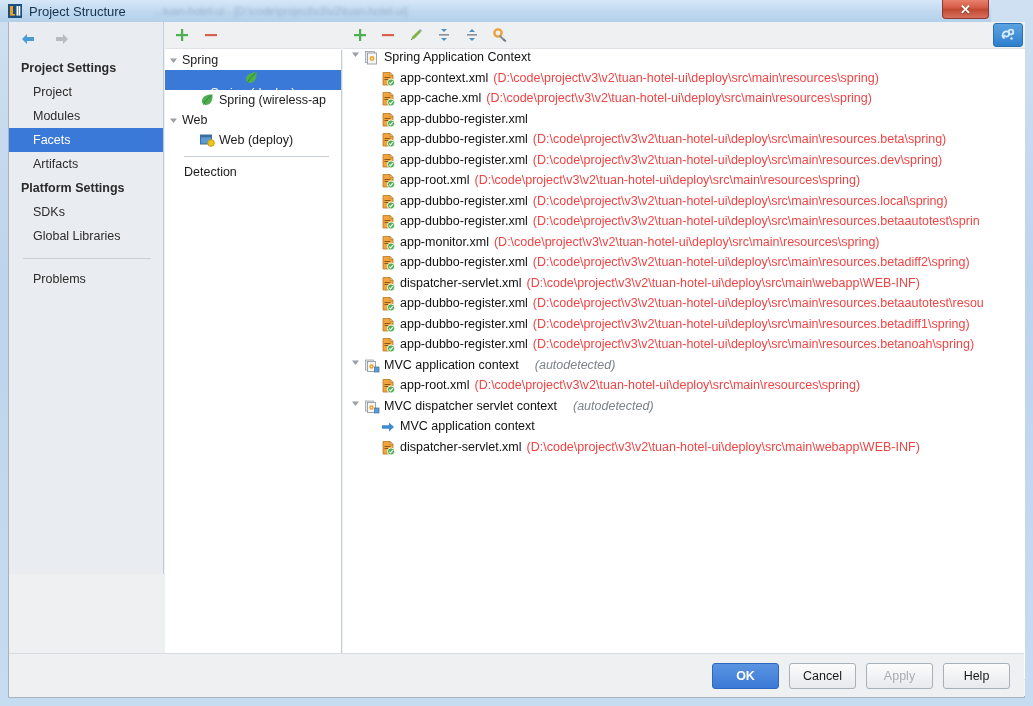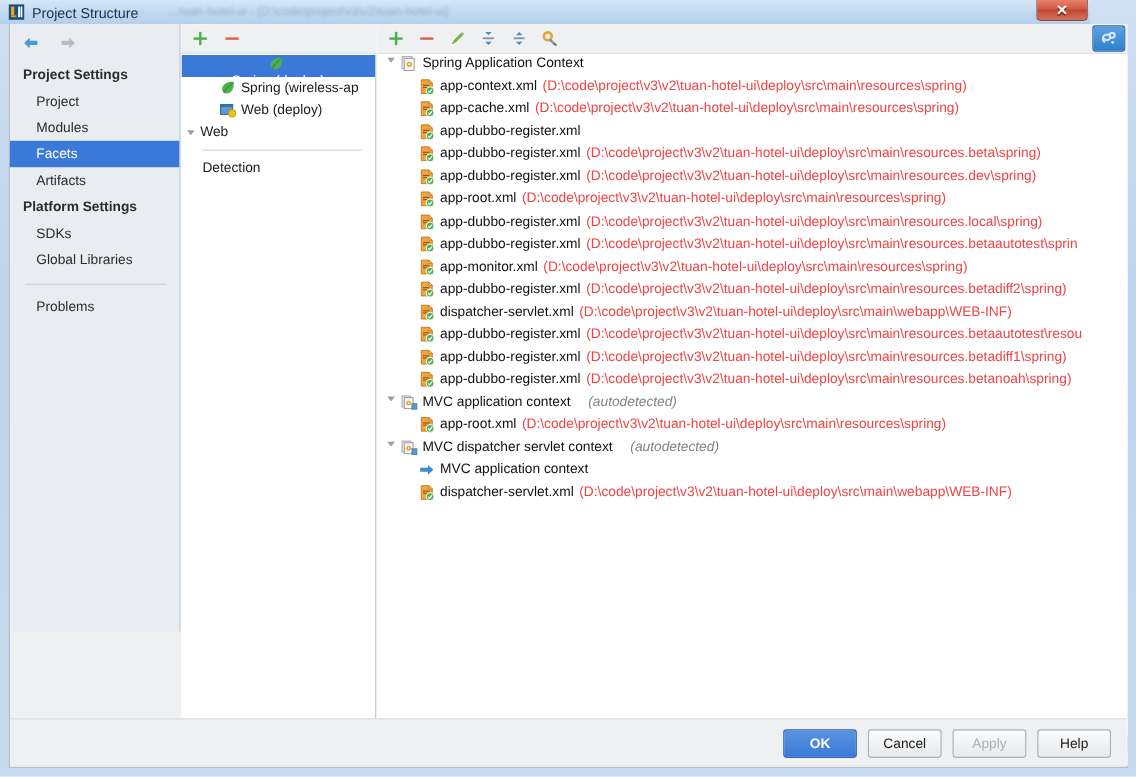--- a/index.html
+++ b/index.html
@@ -272,52 +272,60 @@
           </svg>
         </span>
         <span class="tbicon">
           <svg class="tbicon" viewBox="0 0 16 16">
             <rect x="2" y="7" width="12" height="2.2" fill="#d9604f"></rect>
           </svg>
         </span>
       </div>
       <div id="facet-tree">
         <div id="facet-rows">
+            <div class="frow">
+              <span class="tri">
+                <svg width="9" height="9" viewBox="0 0 9 9">
+                  <path d="M1 2.5 L8 2.5 L4.5 7 Z" fill="#9aa0a6"></path>
+                </svg>
+              </span>
+              <span>Spring</span>
+            </div>
             <div class="frow selected">
               <span class="tri" style="width: 34px;"></span>
               <span class="leaf-icon"><svg width="16" height="16" viewBox="0 0 16 16">
                   <path d="M13.5 2.5 C10 2 4 3.5 3 8 C2.4 10.8 4.5 13 7 13 C11 13 14 9 13.5 2.5 Z" fill="#4caf50"></path>
                   <path d="M12.5 3.5 C9 6 6 9 4.5 12.5" stroke="#2e7d32" stroke-width="0.9" fill="none"></path>
                 </svg></span>
               <span>Spring (deploy)</span>
             </div>
             <div class="frow">
               <span class="tri" style="width: 34px;"></span>
               <span class="leaf-icon"><svg width="16" height="16" viewBox="0 0 16 16">
                   <path d="M13.5 2.5 C10 2 4 3.5 3 8 C2.4 10.8 4.5 13 7 13 C11 13 14 9 13.5 2.5 Z" fill="#4caf50"></path>
                   <path d="M12.5 3.5 C9 6 6 9 4.5 12.5" stroke="#2e7d32" stroke-width="0.9" fill="none"></path>
                 </svg></span>
               <span>Spring (wireless-ap</span>
             </div>
             <div class="frow">
+              <span class="tri">
+                <svg width="9" height="9" viewBox="0 0 9 9">
+                  <path d="M1 2.5 L8 2.5 L4.5 7 Z" fill="#9aa0a6"></path>
+                </svg>
+              </span>
+              <span>Web</span>
+            </div>
+            <div class="frow">
               <span class="tri" style="width: 34px;"></span>
               <span class="leaf-icon"><svg width="16" height="16" viewBox="0 0 16 16">
                   <rect x="1.5" y="3" width="11" height="9" fill="#5b9bd5" stroke="#3a6f9e"></rect>
                   <rect x="1.5" y="3" width="11" height="2.3" fill="#3a6f9e"></rect>
                   <circle cx="12" cy="11" r="3.3" fill="#f0c419" stroke="#c79a10"></circle>
                 </svg></span>
               <span>Web (deploy)</span>
-            </div>
-            <div class="frow">
-              <span class="tri">
-                <svg width="9" height="9" viewBox="0 0 9 9">
-                  <path d="M1 2.5 L8 2.5 L4.5 7 Z" fill="#9aa0a6"></path>
-                </svg>
-              </span>
-              <span>Web</span>
             </div>
           </div>
         <div class="facet-sep"></div>
         <div id="facet-detect">Detection</div>
       </div>
       <div class="hscroll" style="left:0; width:177px;">
         <div class="hthumb" style="left:2px; width:156px;"></div>
       </div>
     </div>
 

